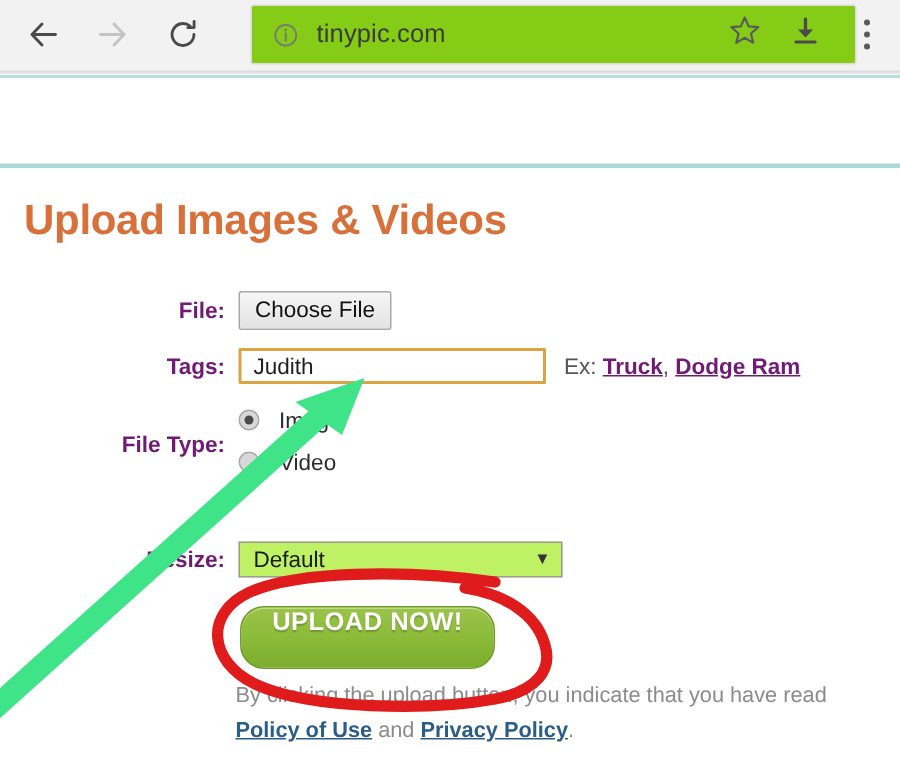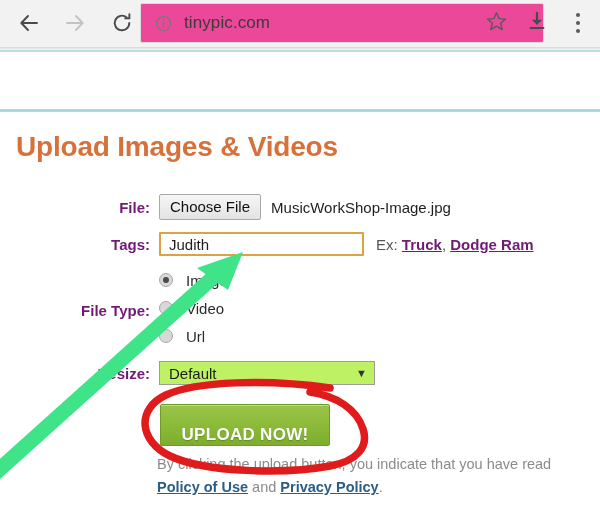--- a/index.html
+++ b/index.html
@@ -31,23 +31,23 @@
     width: 38px; height: 38px;
     display: flex; align-items: center; justify-content: center;
   }
   .nav-btn svg { display: block; }
   #back-btn { left: 10px; }
   #fwd-btn  { left: 56px; }
   #reload-btn { left: 103px; }
 
   .omnibox {
     position: absolute;
-    left: 140px; top: 3px;
+    left: 167px; top: 3px;
     width: 404px; height: 40px;
-    background: #ec4899;
+    background: #84cc16;
     border: 1px solid #dcdcdc;
     border-radius: 2px;
     box-sizing: border-box;
     display: flex; align-items: center;
   }
   .info-icon {
     margin-left: 14px;
     width: 17px; height: 17px;
     flex: 0 0 auto;
   }
@@ -194,22 +194,22 @@
   }
   .caret { font-size: 11px; color: #333; line-height: 1; }
 
   
   .upload-btn {
     position: absolute; left: 160px; top: 292px;
     width: 170px; height: 42px;
     box-sizing: border-box;
     background: linear-gradient(to bottom, #9ac449 0%, #8cbb3a 50%, #7cad2c 100%);
     border: 1px solid #6e9c24;
-    border-radius: 2px;
-    display: flex; align-items: flex-end; justify-content: center;
+    border-radius: 16px;
+    display: flex; align-items: flex-start; justify-content: center;
     box-shadow: inset 0 1px 0 rgba(255,255,255,.38);
   }
   .upload-btn span {
     color: #ffffff; font-size: 17px; font-weight: bold;
     letter-spacing: .3px;
     text-shadow: 0 1px 1px rgba(0,0,0,.22);
   }
 
   
   .disclaimer {
@@ -318,21 +318,20 @@
 
   <div class="page">
 
     <div class="heading">Upload Images &amp; Videos</div>
 
     <div class="form">
 
       <div class="row" id="row-file">
         <div class="row-label">File:</div>
         <div class="choose-file-btn">Choose File</div>
-        <div class="file-name">MusicWorkShop-Image.jpg</div>
       </div>
 
       <div class="row" id="row-tags">
         <div class="row-label">Tags:</div>
         <input class="tags-input" type="text" value="Judith" style="">
         <div class="ex-wrap">
           <span>Ex:</span>
           <span class="ex-link">Truck</span><span class="ex-sep">,</span>
           <span class="ex-link">Dodge Ram</span>
         </div>
@@ -342,24 +341,20 @@
         <div class="row-label">File Type:</div>
         <div class="radios">
           <div class="radio-line">
             <span class="radio checked"></span>
             <span class="radio-label">Image</span>
           </div>
           <div class="radio-line">
             <span class="radio"></span>
             <span class="radio-label">Video</span>
           </div>
-          <div class="radio-line">
-            <span class="radio"></span>
-            <span class="radio-label">Url</span>
-          </div>
         </div>
       </div>
 
       <div class="row" id="row-resize">
         <div class="row-label">Resize:</div>
         <div class="resize-select">
           <span>Default</span>
           <span class="caret">▼</span>
         </div>
       </div>

